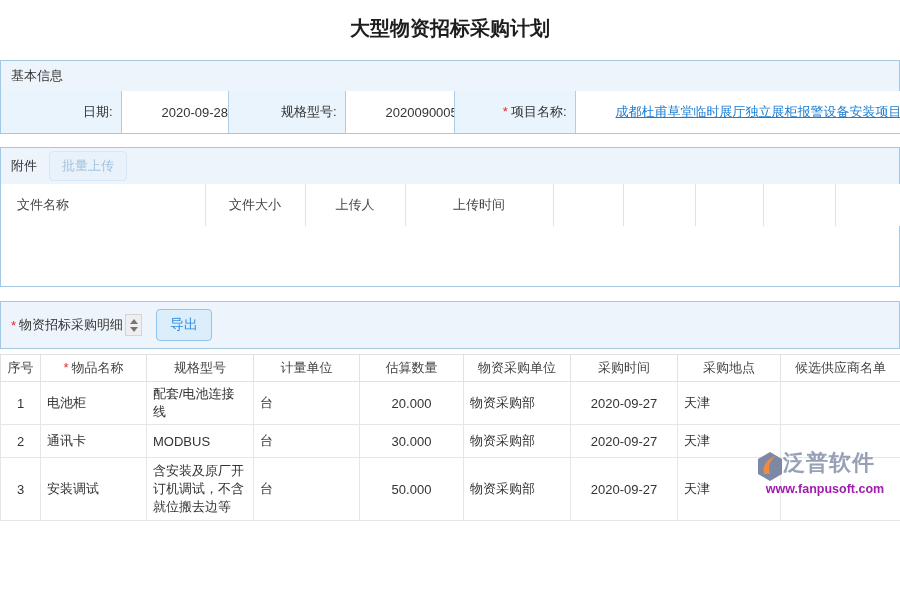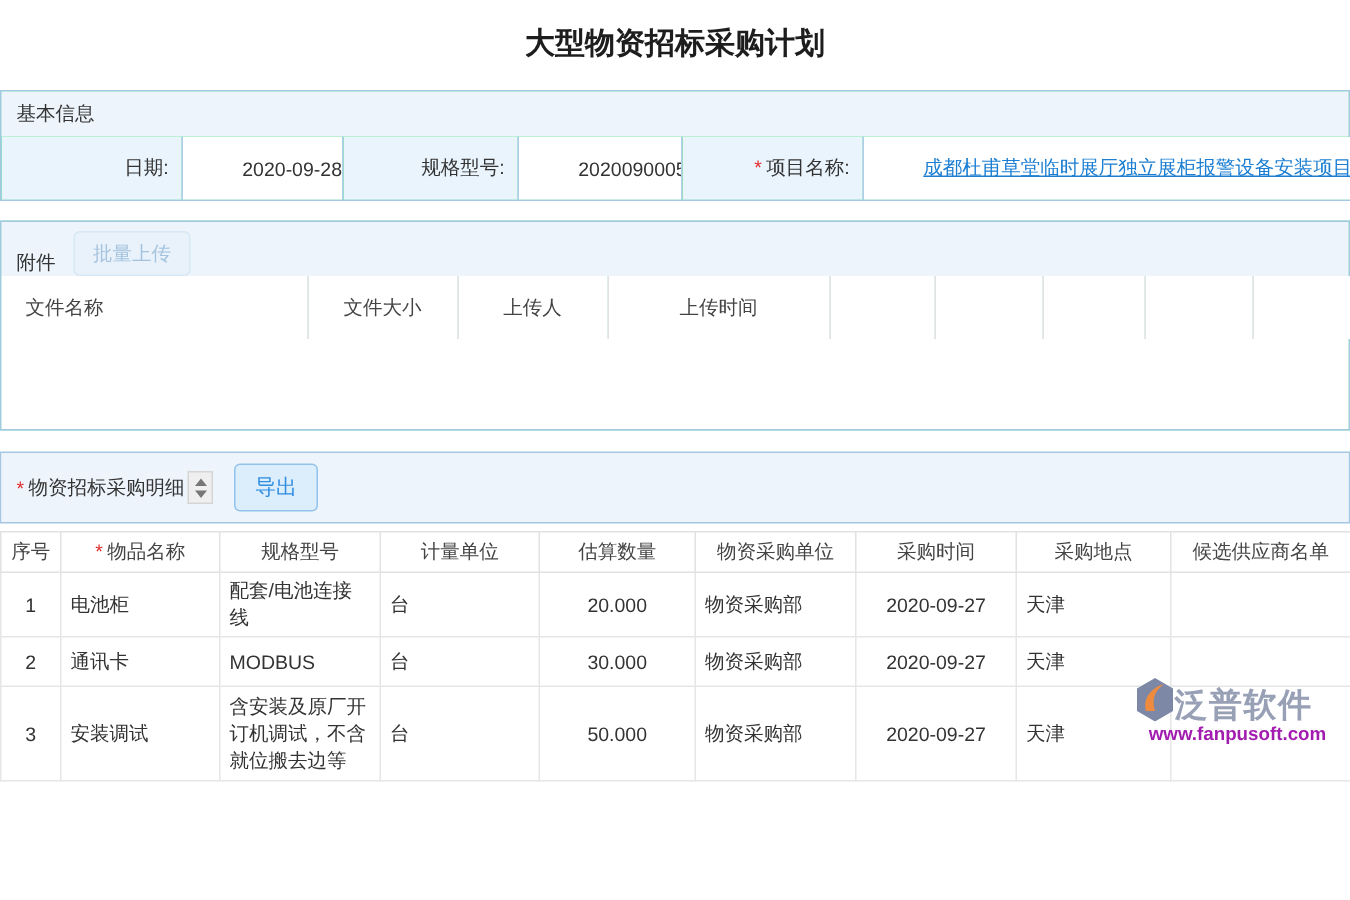--- a/index.html
+++ b/index.html
@@ -4,38 +4,38 @@
 <style>
   * { margin:0; padding:0; box-sizing:border-box; }
   html,body { width:900px; height:600px; background:#fff; overflow:hidden;
               font-family:"Liberation Sans","DejaVu Sans",sans-serif; color:#333; }
   .page { position:relative; width:900px; height:500px; }
 
   
   .page-title { text-align:center; padding-top:15px; font-size:20px; font-weight:bold; color:#1d1d1d; height:46px; }
 
   
-  .section { border:1px solid #a4c7e4; width:900px; background:#86efac; }
+  .section { border:1px solid #a4c7e4; width:900px; background:#7dd3fc; }
   .sec-bar { background:#edf4fb; font-size:13px; color:#333; display:flex; align-items:center; padding:0 10px; }
   .req { color:#e02a2a; margin-right:3px; font-size:13px; }
 
   
   .sec-basic { margin-top:14px; }
   .sec-basic .sec-bar { height:30px; }
   table.basic { width:100%; border-collapse:collapse; table-layout:fixed; border:hidden; }
   .basic td { border:1px solid #aecde8; font-size:13px; padding:0 8px; background:#fff; overflow:hidden; white-space:nowrap; }
   .basic td.lbl { background:#eaf4fd; text-align:right; }
   .basic tr.r1 td { height:42px;padding-left:40px; }
   .basic tr.r2 td { height:38px; }
   .basic tr.r3 td { height:43px; }
   a.proj-link { color:#1b7ed2; text-decoration:underline; font-size:13px; }
 
   
   .sec-attach { margin-top:13px; height:140px; }
-  .sec-attach .sec-bar { height:36px;align-items:flex-end; }
+  .sec-attach .sec-bar { height:36px; }
   .btn-batch { margin-left:12px; background:#e9f1fa; border:1px solid #d6e7f5; color:#a4c3de;
                font-size:13px; border-radius:4px; padding:5px 12px; cursor:pointer; }
   table.attach { width:100%; border-collapse:collapse; table-layout:fixed; border:hidden; }
   .attach th { height:42px; font-size:13px; font-weight:normal; color:#444; background:#fff;
                border:1px solid #e2e2e2; border-top-color:#dfe8f0; text-align:center; }
   .attach th.first { text-align:left; padding-left:16px; }
   .attach-empty { height:60px; background:#fff; }
 
   
   .sec-detail-bar { margin-top:14px; height:48px; }
@@ -53,21 +53,21 @@
   .detail td { font-size:13px; color:#333; background:#fff; border:1px solid #e6e6e6;
                padding:3px 6px; vertical-align:middle; }
   .detail tr.dr1 td { height:37px; }
   .detail tr.dr2 td { height:33px; }
   .detail tr.dr3 td { height:63px; }
   .detail td.c-center { text-align:center; }
   .detail td.c-left { text-align:left; }
 
   
   .watermark { position:absolute; right:6px; bottom:4px; width:138px; pointer-events:none; }
-  .wm-top { display:flex; align-items:flex-end; }
+  .wm-top { display:flex; align-items:flex-start; }
   .wm-brand { font-size:22px; font-weight:bold; color:#98a0b6; letter-spacing:1px; line-height:1; }
   .wm-url { font-size:12.5px; font-weight:bold; color:#a21caf; text-align:center; margin-top:1px; }
 </style>
 </head>
 <body>
 
 <div class="page">
 
   <div class="page-title">大型物资招标采购计划</div>
 

